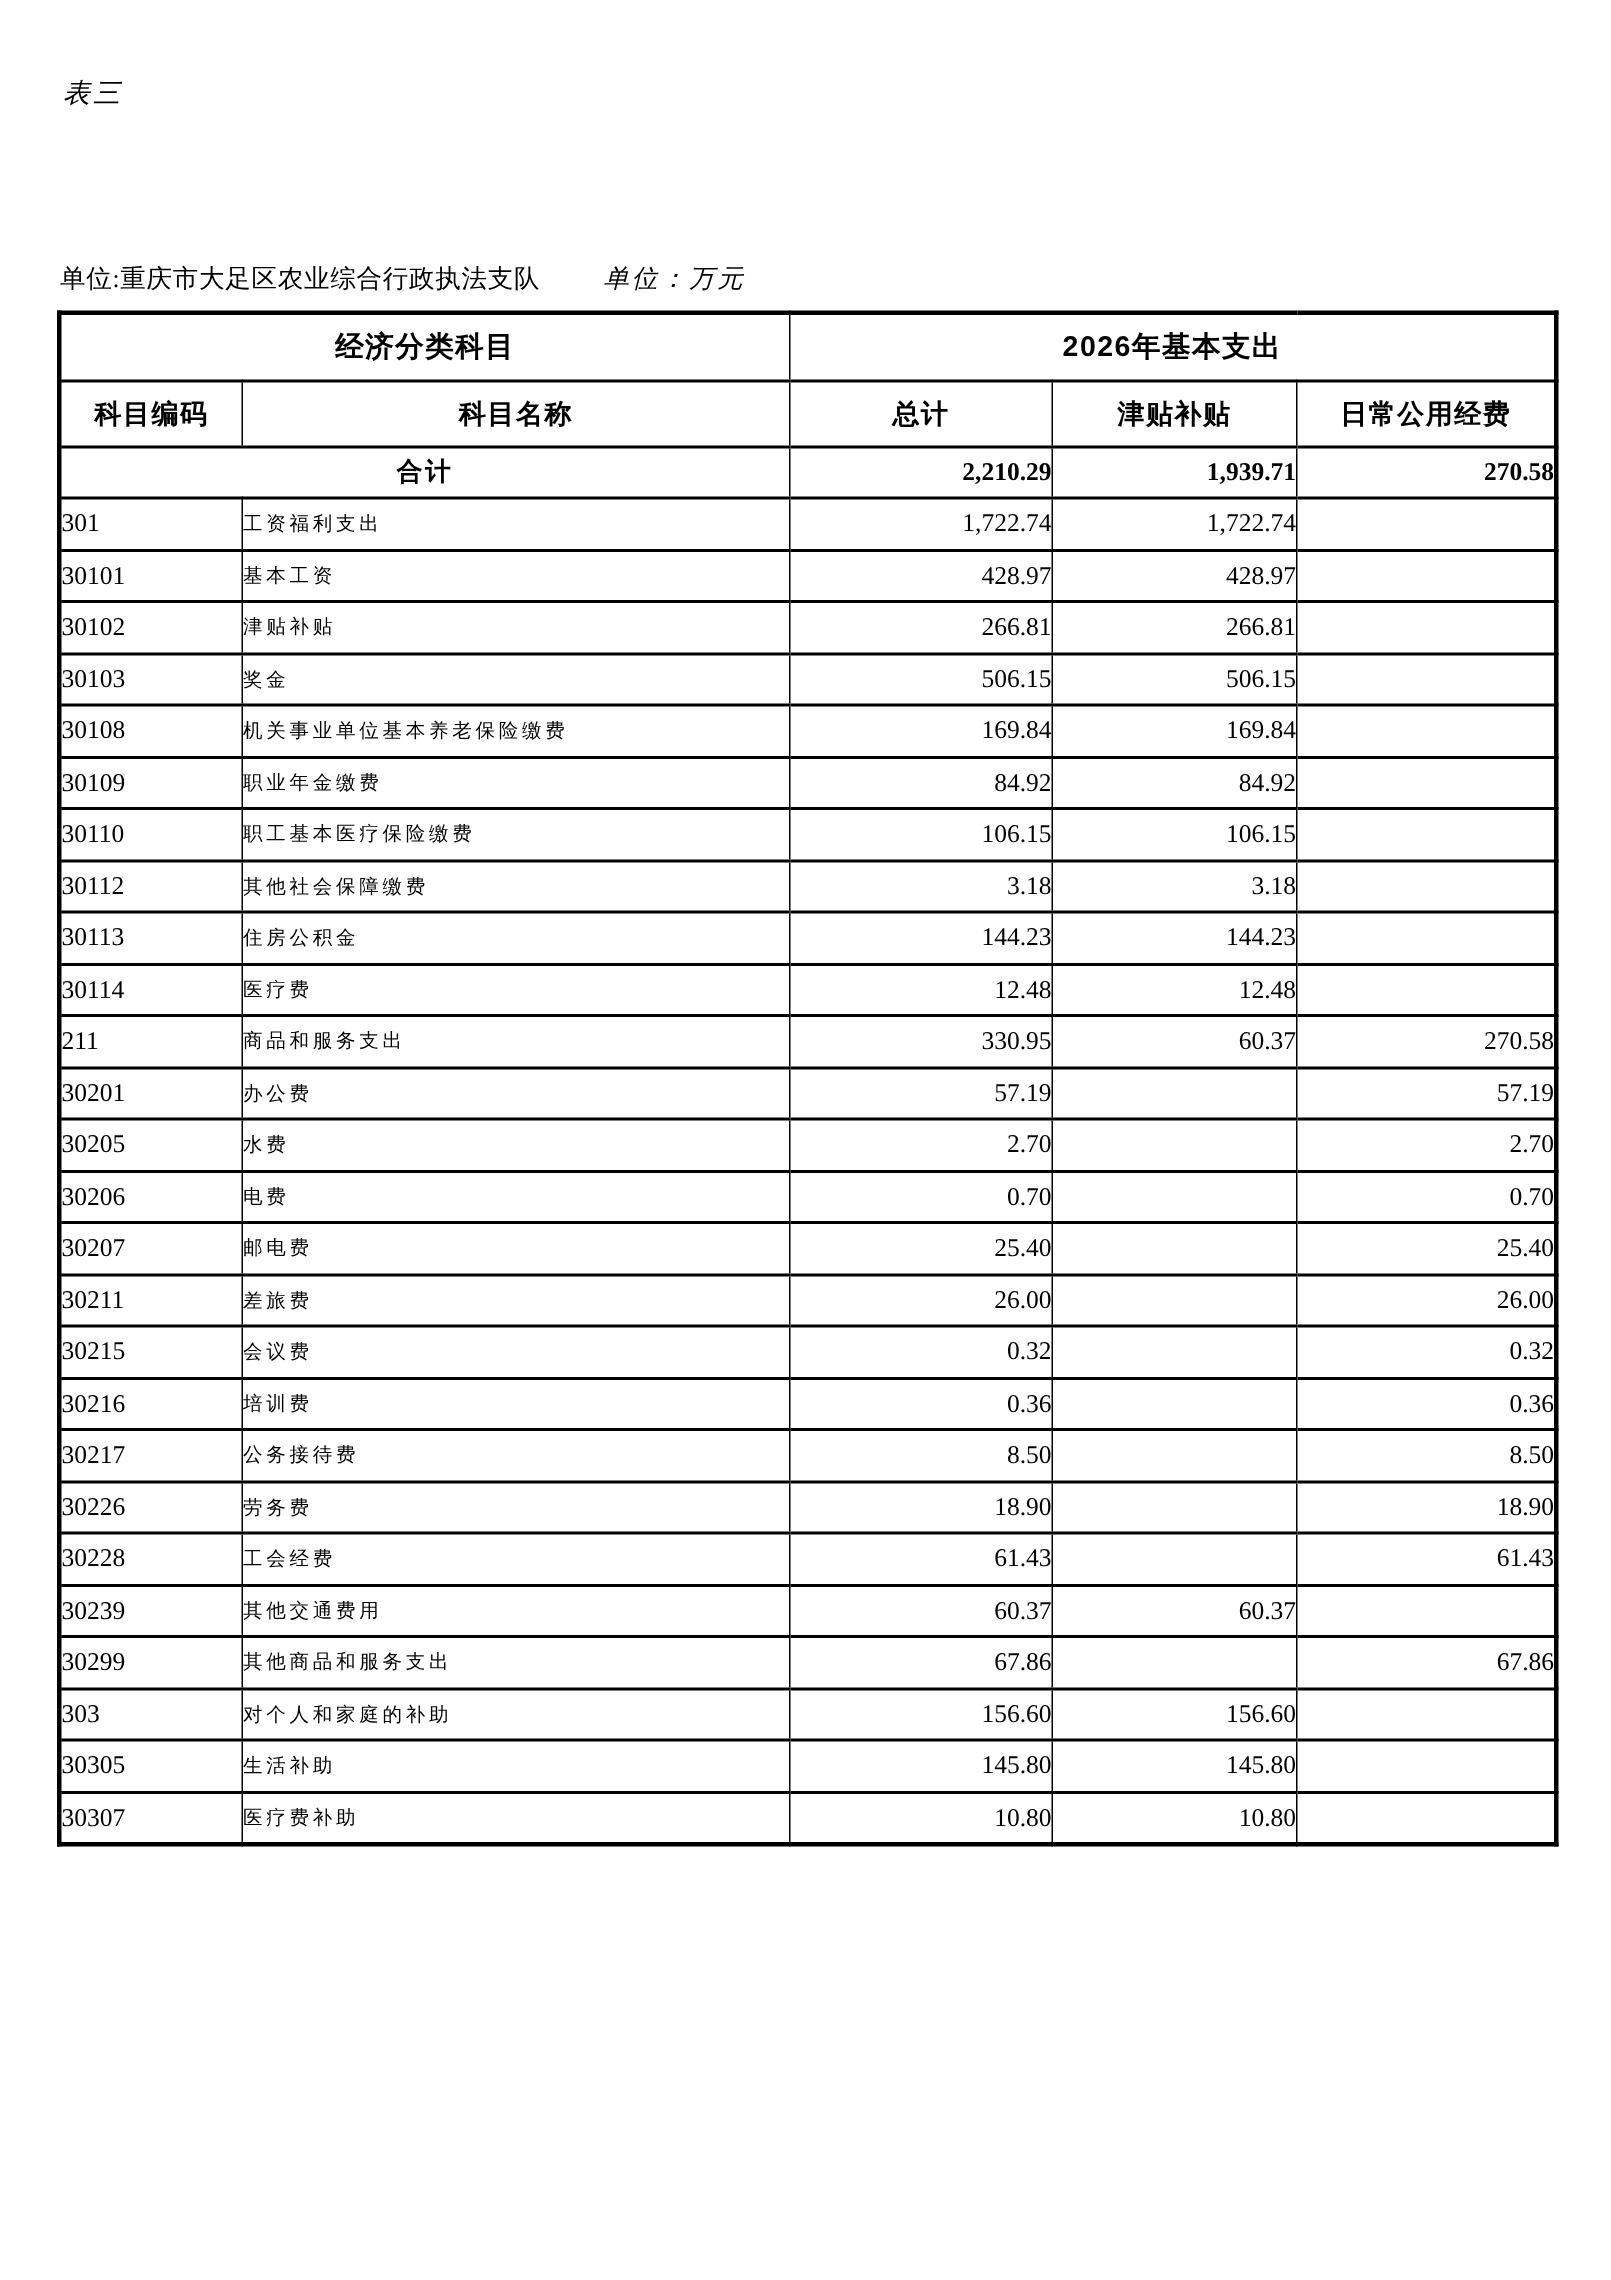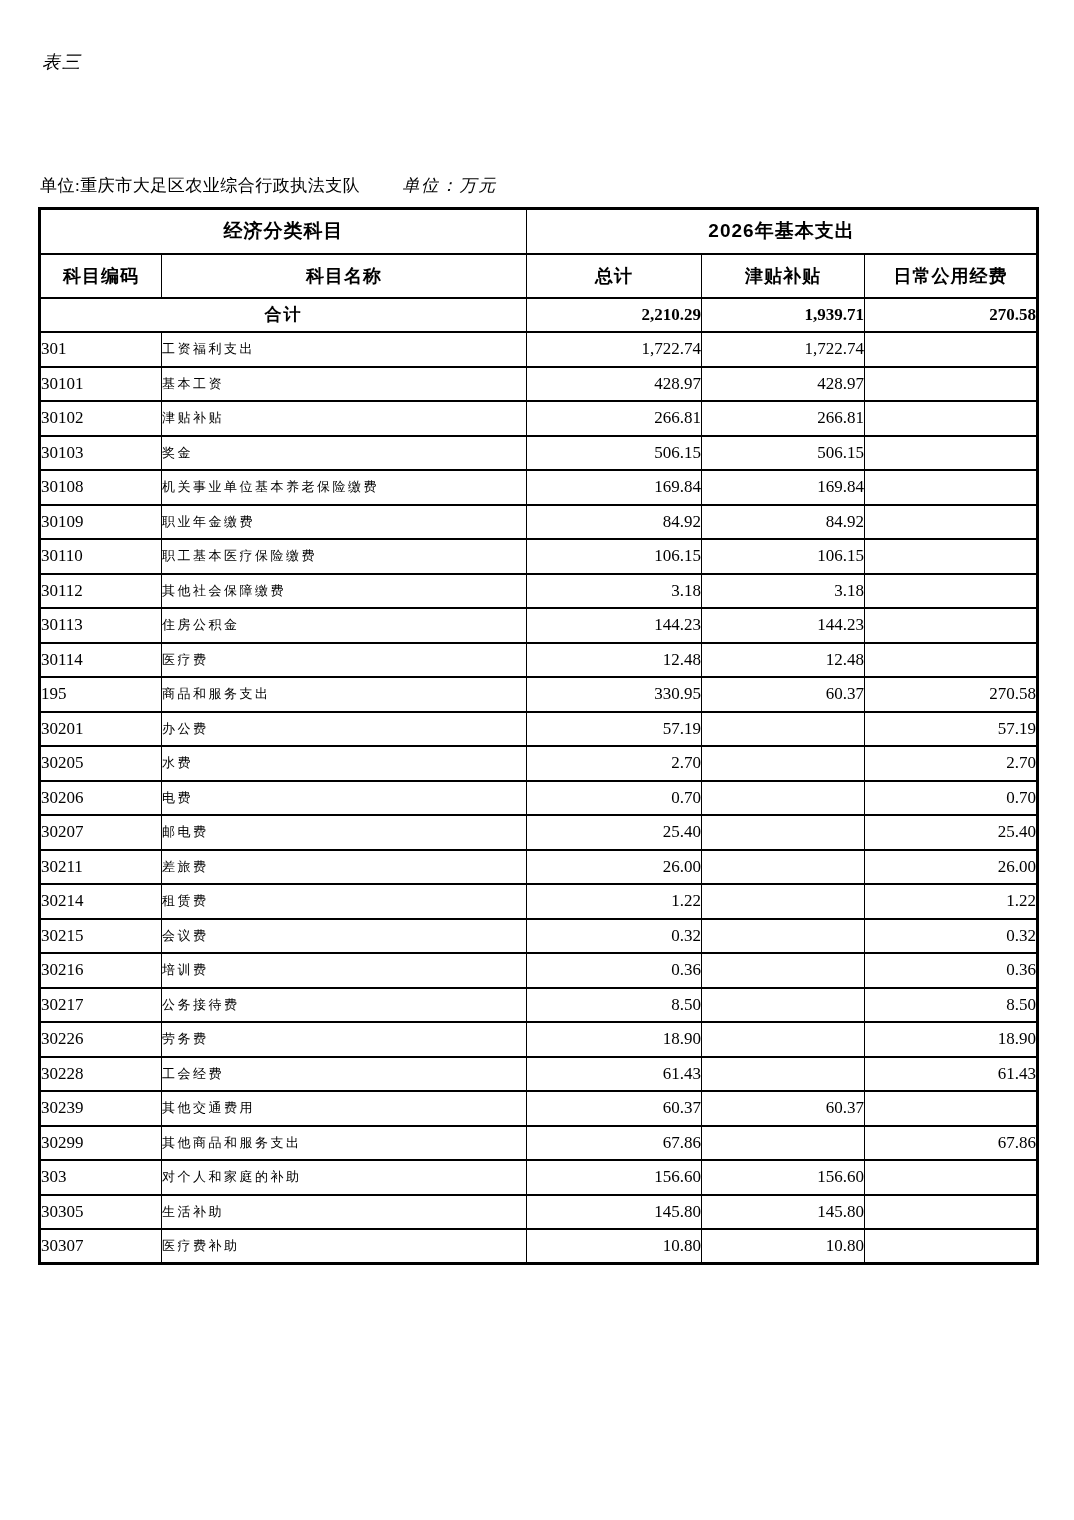--- a/index.html
+++ b/index.html
@@ -231,21 +231,21 @@
 
     <tr class="data-row">
       <td class="c-code">30114</td>
       <td class="c-name">医疗费</td>
       <td class="c-num">12.48</td>
       <td class="c-num">12.48</td>
       <td class="c-num"></td>
     </tr>
 
     <tr class="data-row">
-      <td class="c-code">195</td>
+      <td class="c-code">211</td>
       <td class="c-name">商品和服务支出</td>
       <td class="c-num">330.95</td>
       <td class="c-num">60.37</td>
       <td class="c-num">270.58</td>
     </tr>
 
     <tr class="data-row">
       <td class="c-code">30201</td>
       <td class="c-name">办公费</td>
       <td class="c-num">57.19</td>
@@ -278,27 +278,20 @@
     </tr>
 
     <tr class="data-row">
       <td class="c-code">30211</td>
       <td class="c-name">差旅费</td>
       <td class="c-num">26.00</td>
       <td class="c-num"></td>
       <td class="c-num">26.00</td>
     </tr>
 
-    <tr class="data-row">
-      <td class="c-code">30214</td>
-      <td class="c-name">租赁费</td>
-      <td class="c-num">1.22</td>
-      <td class="c-num"></td>
-      <td class="c-num">1.22</td>
-    </tr>
 
     <tr class="data-row">
       <td class="c-code">30215</td>
       <td class="c-name">会议费</td>
       <td class="c-num">0.32</td>
       <td class="c-num"></td>
       <td class="c-num">0.32</td>
     </tr>
 
     <tr class="data-row">

